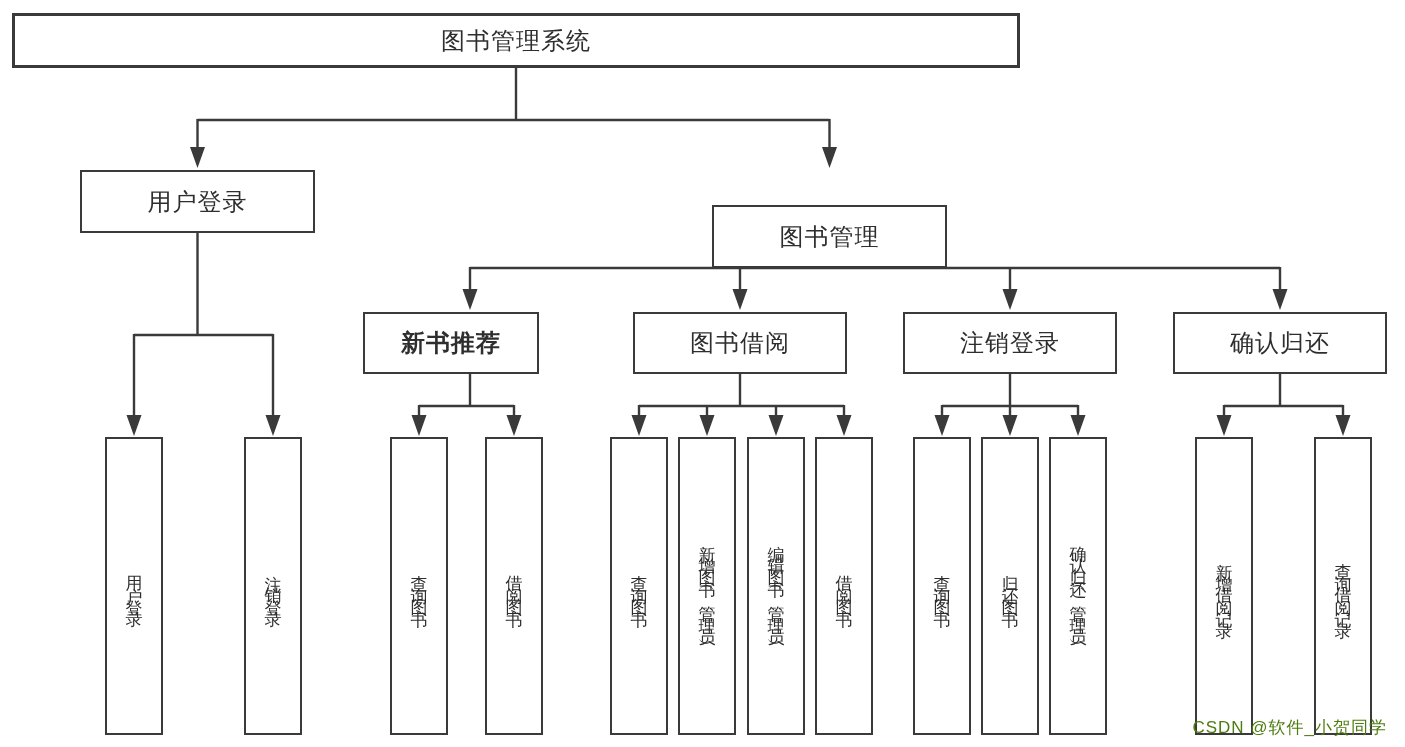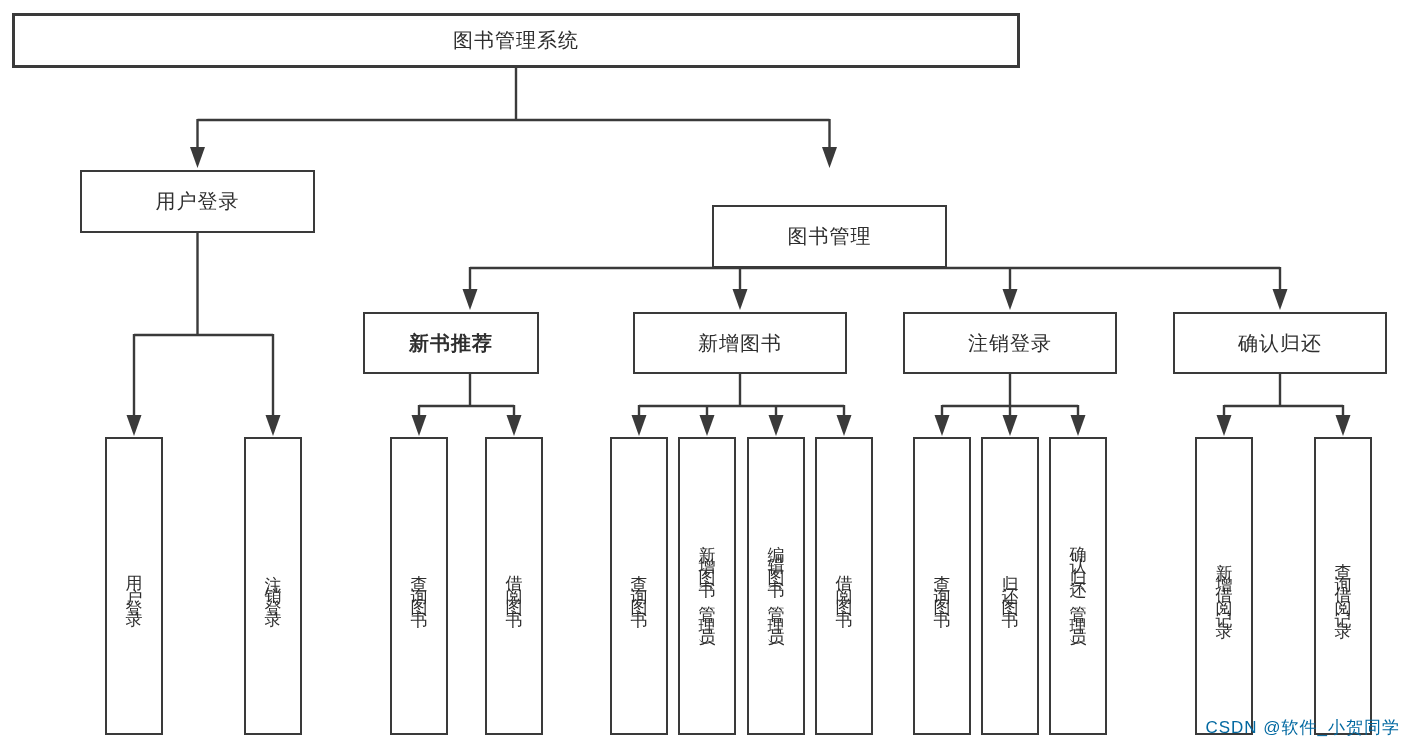--- a/index.html
+++ b/index.html
@@ -21,40 +21,40 @@
     box-sizing: border-box;
     border: 2px solid #3a3a3a;
     background: #ffffff;
     color: #2e2e2e;
     display: flex;
     align-items: center;
     justify-content: center;
     text-align: center;
   }
   .node.hbox {
-    font-size: 20px;
+    font-size: 24px;
     letter-spacing: 1px;
     text-align: center;
   }
   .node.root {
     border-width: 3px;
   }
   .node.leaf {
     font-size: 17px;
     writing-mode: vertical-rl;
     text-orientation: mixed;
     letter-spacing: 12px;
     line-height: 1;
   }
   .watermark {
     position: absolute;
-    right: 5px;
+    right: 18px;
     bottom: 8px;
     font-size: 17px;
-    color: #0369a1;
+    color: #4d7c0f;
     letter-spacing: 1px;
     white-space: nowrap;
   }
 </style>
 </head>
 <body>
 
 <div id="canvas">
 
   <svg id="connectors" viewBox="0 0 1405 747" xmlns="http://www.w3.org/2000/svg">
@@ -97,21 +97,21 @@
       <polygon points="1335.5,415 1350.5,415 1343,436"></polygon>
     </g>
   </svg>
 
   <div class="node hbox root" style="left:12px; top:13px; width:1008px; height:55px;">图书管理系统</div>
 
   <div class="node hbox" style="left:80px; top:170px; width:235px; height:63px;">用户登录</div>
   <div class="node hbox" style="left:712px; top:170px; width:235px; height:63px;margin-top:35px;">图书管理</div>
 
   <div class="node hbox" style="left:363px; top:312px; width:176px; height:62px;font-weight:bold;">新书推荐</div>
-  <div class="node hbox" style="left:633px; top:312px; width:214px; height:62px;">新增图书</div>
+  <div class="node hbox" style="left:633px; top:312px; width:214px; height:62px;">图书借阅</div>
   <div class="node hbox" style="left:903px; top:312px; width:214px; height:62px;">注销登录</div>
   <div class="node hbox" style="left:1173px; top:312px; width:214px; height:62px;">确认归还</div>
 
   <div class="node leaf" style="left:105px; top:437px; width:58px; height:298px;">用户登录</div>
   <div class="node leaf" style="left:244px; top:437px; width:58px; height:298px;">注销登录</div>
 
   <div class="node leaf" style="left:390px; top:437px; width:58px; height:298px;">查询图书</div>
   <div class="node leaf" style="left:485px; top:437px; width:58px; height:298px;">借阅图书</div>
 
   <div class="node leaf" style="left:610px; top:437px; width:58px; height:298px;">查询图书</div>

